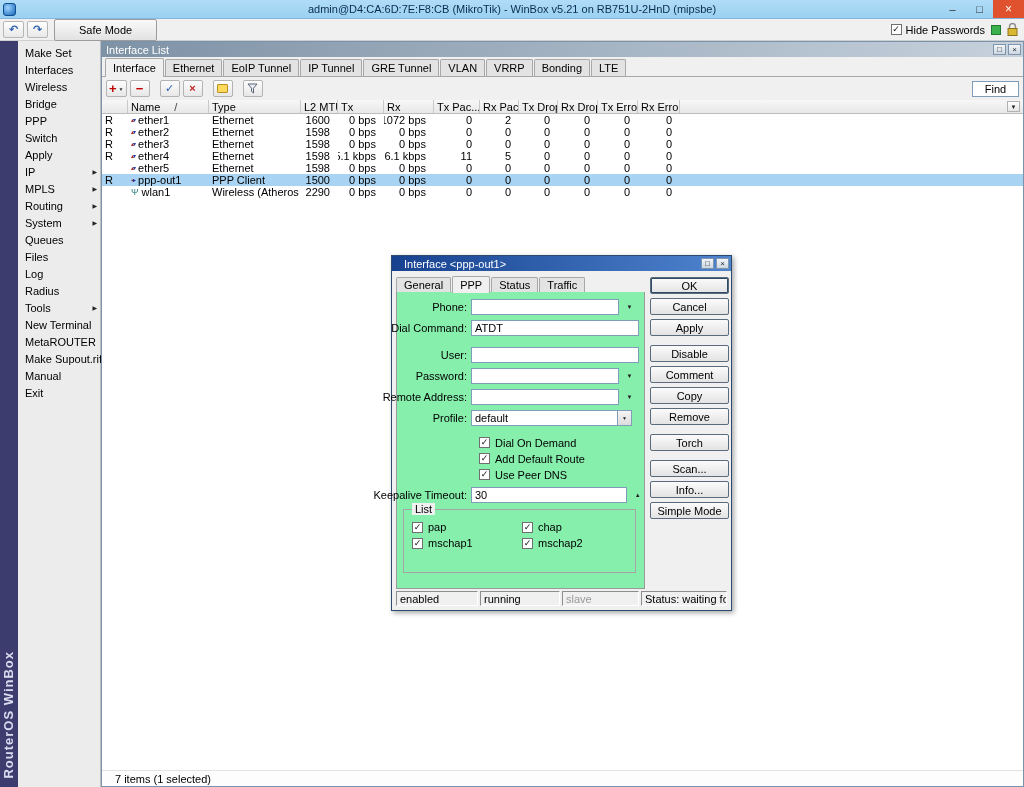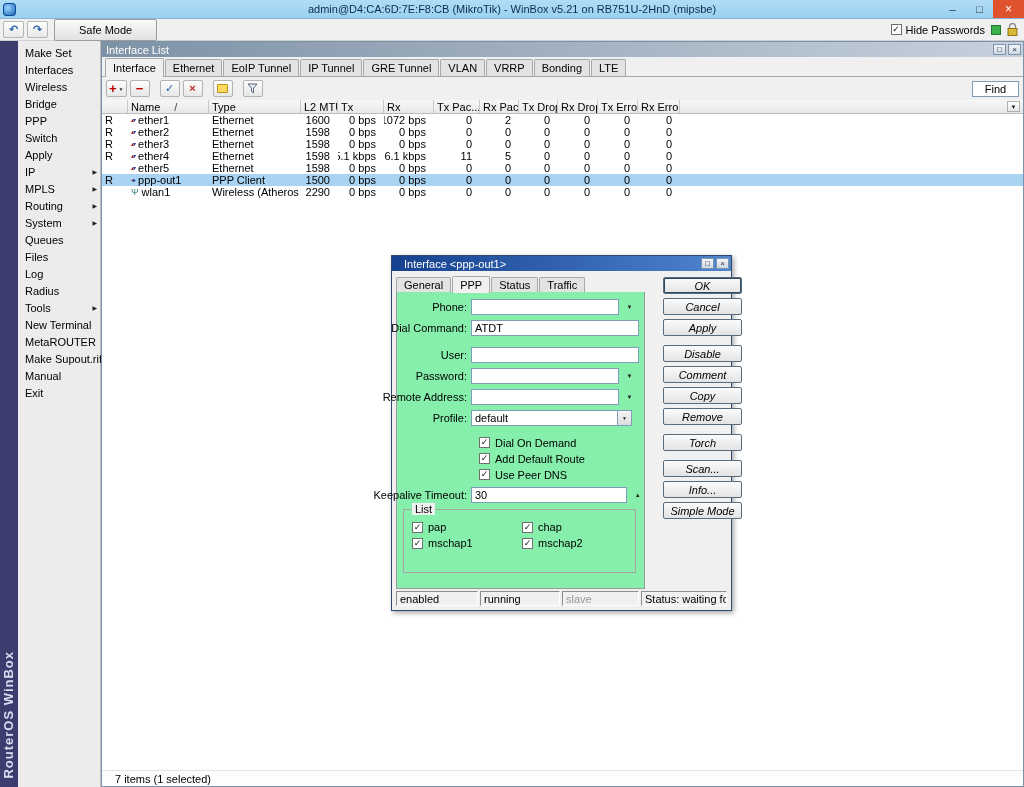--- a/index.html
+++ b/index.html
@@ -115,21 +115,21 @@
   .drop-toggle { width:13px; height:13px; margin-left:4px; display:flex; align-items:center;
     justify-content:center; font-size:6px; color:#222; }
   .spin-up { width:13px; height:13px; margin-left:4px; display:flex; align-items:center;
     justify-content:center; font-size:6px; color:#222; }
   .form-spacer6 { height:6px; } .form-spacer4 { height:4px; }
   .cb-row { display:flex; align-items:center; gap:5px; height:15px; margin-left:82px; margin-bottom:1px; }
   .allow-box { margin:6px 8px 0 6px; border:1px solid #a5a5a5; position:relative; height:64px; padding-top:10px; }
   .allow-title { position:absolute; top:-7px; left:8px; background:#f0f0f0; padding:0 3px; }
   .allow-grid { display:grid; grid-template-columns:110px 110px; row-gap:2px; padding-left:8px; }
   .allow-item { display:flex; gap:5px; align-items:center; height:14px; }
-  .btn-col { position:absolute; left:271px; top:6px; width:79px;font-style:italic; }
+  .btn-col { position:absolute; left:258px; top:6px; width:79px; }
   .dlg-btn { height:17px; border:1px solid #5a6b7c; border-radius:2px;
     background:linear-gradient(#fbfbfb,#e3e3e3); display:flex; align-items:center; justify-content:center;
     margin-bottom:4px; white-space:nowrap; }
   .dlg-btn.default { box-shadow:0 0 0 1px #2f4a66 inset; }
   .btn-group-gap { height:5px; }
   .dlg-status { position:absolute; left:4px; right:4px; bottom:4px; height:15px; display:flex; }
   .status-cell { border:1px solid; border-color:#8d8d8d #ffffff #ffffff #8d8d8d; background:#f0f0f0;
     display:flex; align-items:center; padding-left:3px; margin-right:2px; white-space:nowrap; overflow:hidden; flex:none; }
   .status-cell.disabled { color:#9a9a9a; }
 </style>

